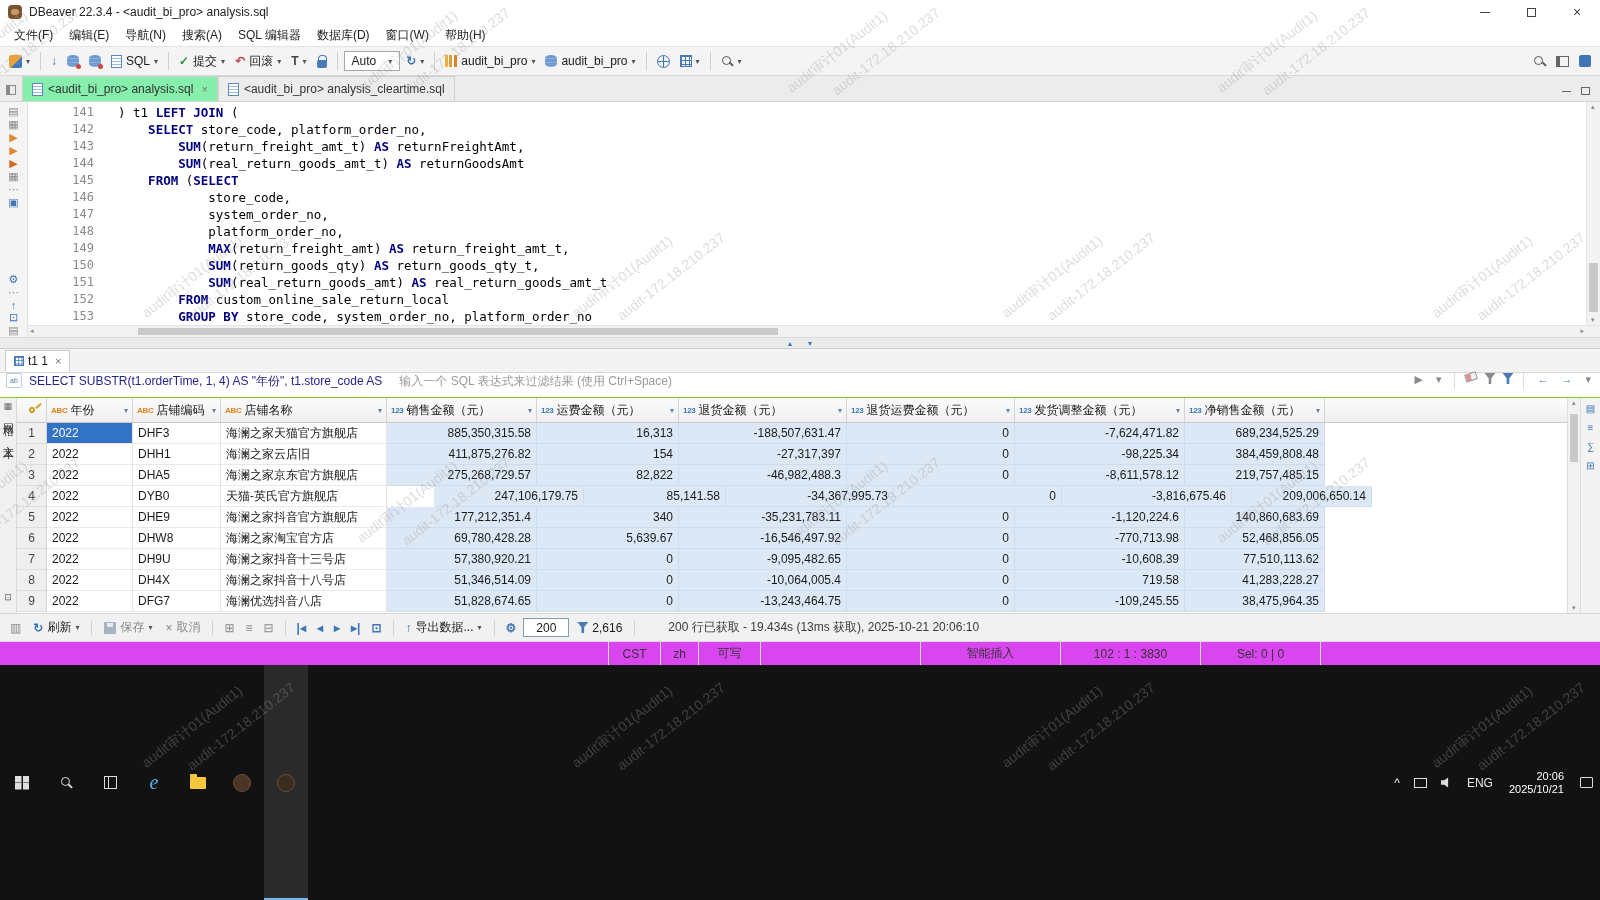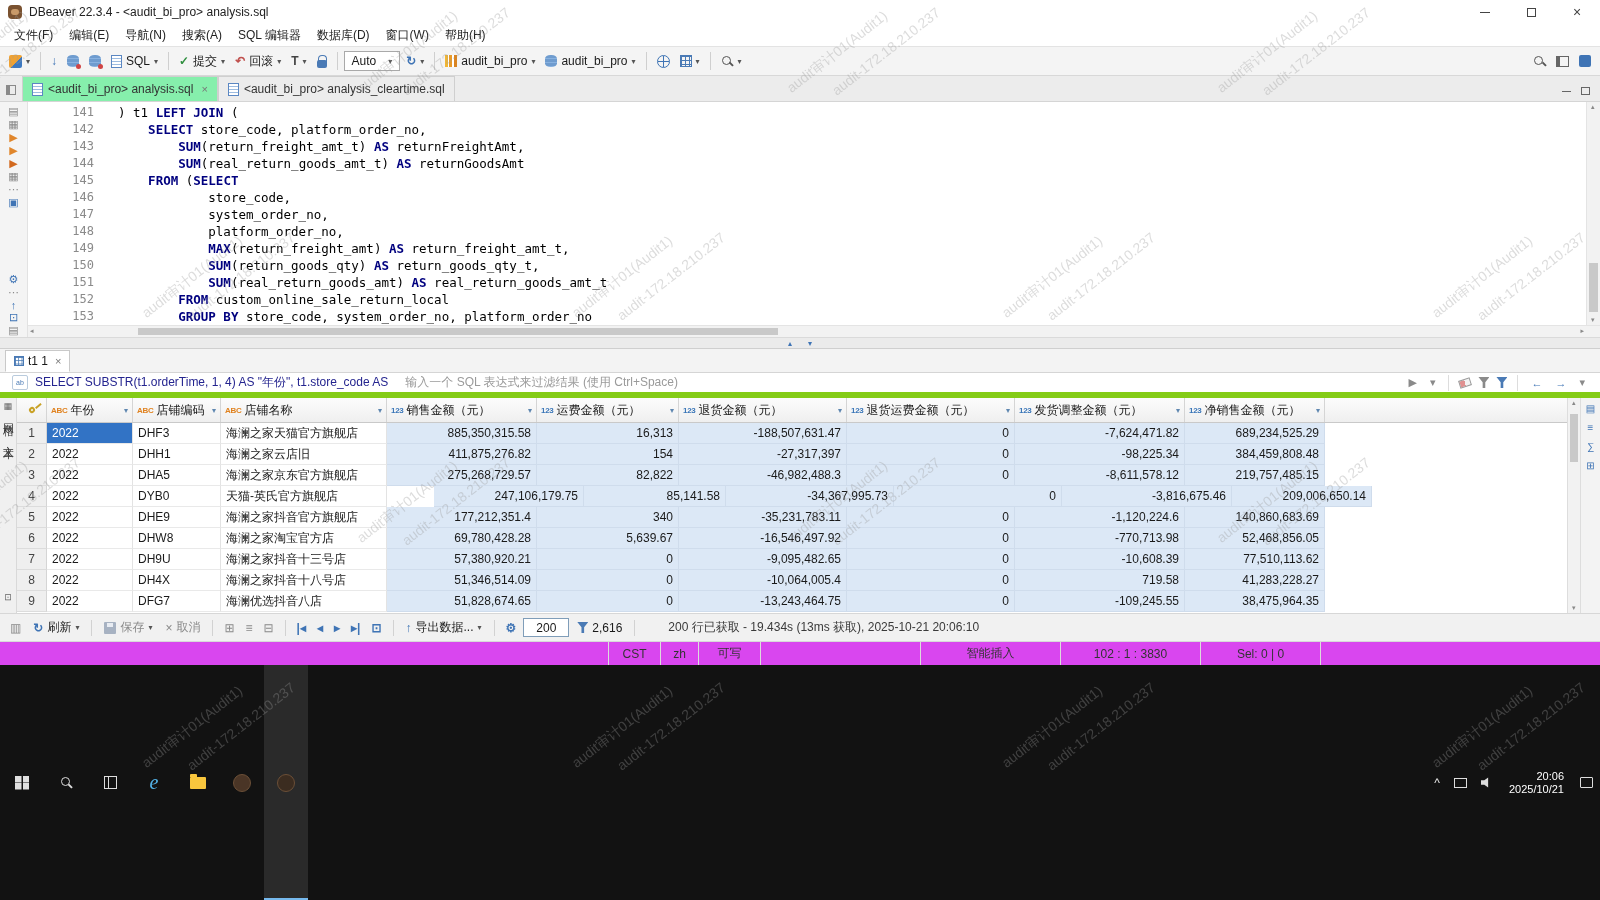--- a/index.html
+++ b/index.html
@@ -76,21 +76,21 @@
 .vthumb{position:absolute;left:2px;right:2px;top:72%;height:22%;background:#c9c9c9}
 .hscroll{height:12px;flex:0 0 auto;background:#f2f2f2;border-top:1px solid #e4e4e4;position:relative}
 .hthumb{position:absolute;top:2px;bottom:2px;left:110px;width:640px;background:#c9c9c9}
 .sarr{position:absolute;font-size:7px;color:#888}
 .sarr.top{top:1px;left:4px}.sarr.bot{bottom:1px;left:4px}.sarr.l{left:2px;top:1px}.sarr.r{right:16px;top:1px}
 
 .sash{height:12px;background:#ebebeb;border-top:1px solid #dadada;border-bottom:1px solid #cfcfcf;display:flex;align-items:center;justify-content:center;gap:16px;color:#3f74b5;font-size:8px;flex:0 0 auto}
 
 .res-tabbar{height:24px;background:#f3f3f3;border-bottom:1px solid #d5d5d5;display:flex;align-items:flex-end;padding-left:2px;flex:0 0 auto}
 .res-tab{height:22px;background:#fff;border:1px solid #c9c9c9;border-bottom:1px solid #fff;display:flex;align-items:center;gap:4px;padding:0 8px;margin-left:3px}
-.filterbar{height:25px;background:#fff;border-bottom:6px solid #84cc16;display:flex;align-items:center;padding:0 12px;gap:7px;flex:0 0 auto}
+.filterbar{height:25px;background:#fff;border-bottom:1px solid #84cc16;display:flex;padding:0 6px;gap:7px;flex:0 0 auto}
 .f-ic{width:16px;height:15px;border:1px solid #b9cbdd;border-radius:2px;display:flex;align-items:center;justify-content:center;font-size:7px;color:#4a7ab5;flex:0 0 auto}
 .filter-sql{color:#24248f;white-space:nowrap}
 .filter-ph{color:#9a9a9a;white-space:nowrap;overflow:hidden;margin-left:10px}
 .fb-flex{flex:1}
 .fb-ic{color:#8a8a8a;font-size:11px;padding:0 3px}
 .fb-ic.blue{color:#3f74b5;font-weight:bold}
 .fb-sep{width:1px;height:16px;background:#ddd;margin:0 3px}
 .eraser{width:12px;height:8px;border:1px solid #999;background:linear-gradient(90deg,#e09090 50%,#f2f2f2 50%);transform:rotate(-18deg)}
 .funnel{width:11px;height:11px;background:#4a7ab5;clip-path:polygon(0 0,100% 0,62% 48%,62% 100%,38% 100%,38% 48%)}
 .funnel.gray{background:#8a8a8a}
@@ -646,20 +646,21 @@
         <span class="appcirc b"></span>
       </div>
     <div class="tb-tray">
       <span class="tray-item">^</span>
       <span class="tray-item">
           <span class="disp"></span>
         </span>
       <span class="tray-item">
           <span class="spk"></span>
         </span>
+      <span class="tray-item">ENG</span>
       <div class="tray-time">
         <div>20:06</div>
         <div>2025/10/21</div>
       </div>
       <span class="tray-item">
           <span class="notif"></span>
         </span>
     </div>
   </div>
 

